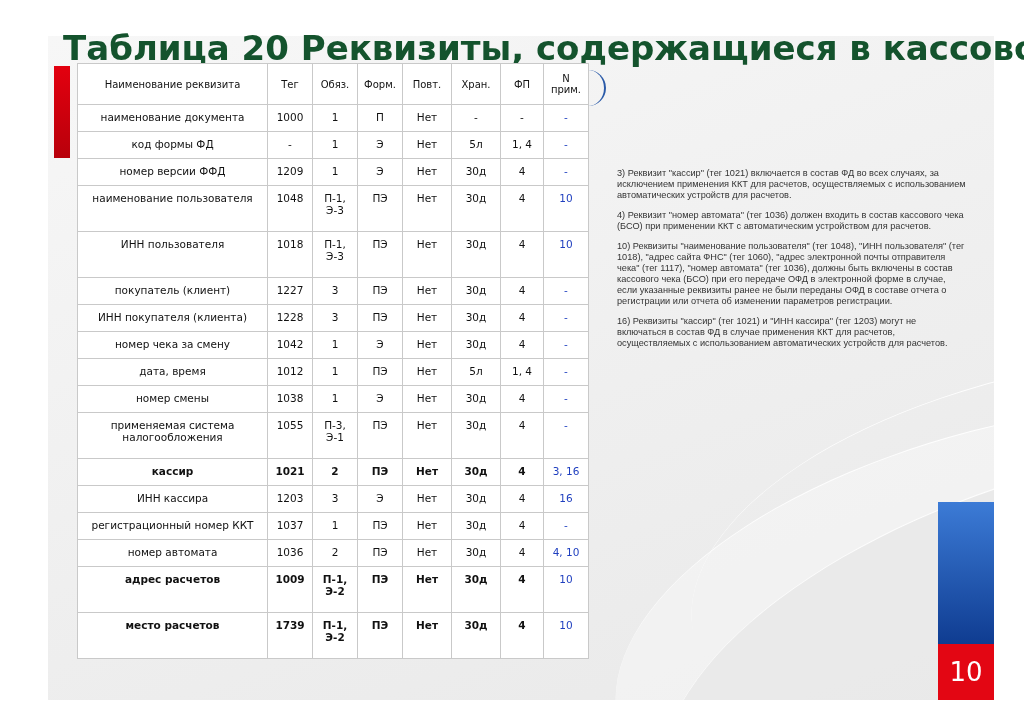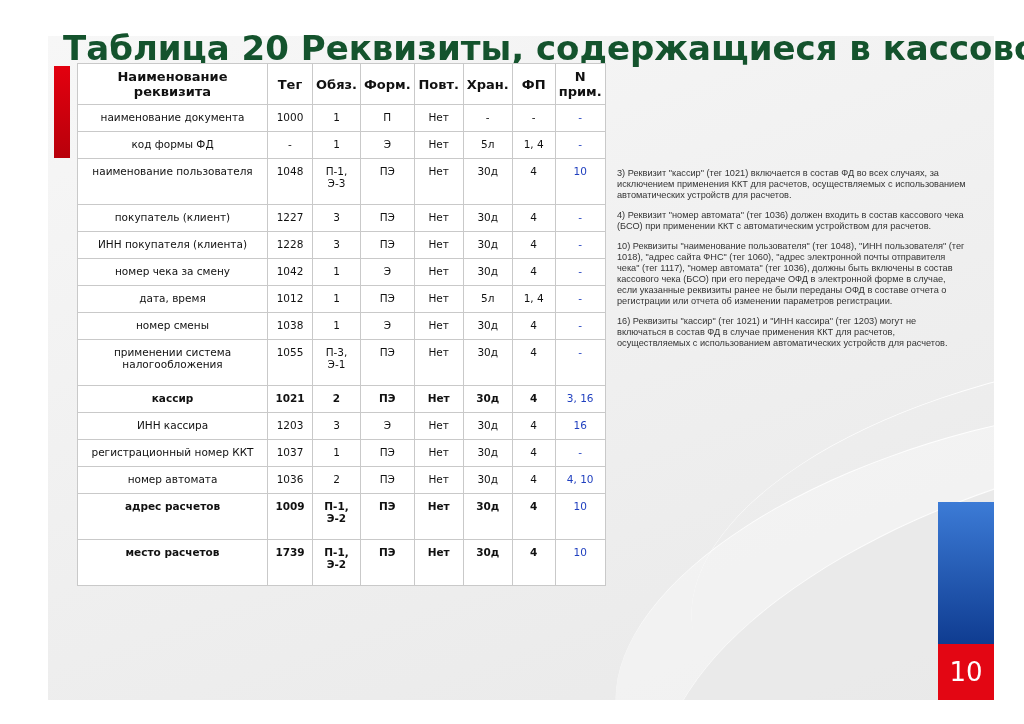--- a/index.html
+++ b/index.html
@@ -36,22 +36,22 @@
   }
   table.req {
     position: absolute; left: 77px; top: 63px;
     border-collapse: collapse; background: #ffffff;
     font-family: "DejaVu Sans", sans-serif; font-size: 10.5px; color: #111;
   }
   table.req th, table.req td {
     border: 1px solid #c9c9c9; padding: 0 3px; vertical-align: top;
   }
   table.req th {
-    font-weight: bold; text-align: center; vertical-align: middle;
-    font-size: 13px; height: 40px; background: #ffffff;
+    font-weight: normal; text-align: center; vertical-align: middle;
+    font-size: 10px; height: 40px; background: #ffffff;
   }
   table.req td { padding-top: 6px; }
   table.req td.c { text-align: center; }
   table.req td.name { text-align: center; }
   table.req td.note { color: #1f3fbf; text-align: center; }
   table.req tr.bold td { font-weight: bold; }
   table.req tr.bold td.note { font-weight: normal; }
   .col-name { width: 183px; }
   .col-tag { width: 38px; }
   .col-obl { width: 38px; }
@@ -120,30 +120,50 @@
       <tr style="height: 27px;">
         <td class="name">код формы ФД</td>
         <td class="c">-</td>
         <td class="c">1</td>
         <td class="c">Э</td>
         <td class="c">Нет</td>
         <td class="c">5л</td>
         <td class="c">1, 4</td>
         <td class="note">-</td>
       </tr>
+      <tr style="height: 27px;">
+        <td class="name">номер версии ФФД</td>
+        <td class="c">1209</td>
+        <td class="c">1</td>
+        <td class="c">Э</td>
+        <td class="c">Нет</td>
+        <td class="c">30д</td>
+        <td class="c">4</td>
+        <td class="note">-</td>
+      </tr>
       <tr style="height: 46px;">
         <td class="name">наименование пользователя</td>
         <td class="c">1048</td>
         <td class="c">П-1, Э-3</td>
         <td class="c">ПЭ</td>
         <td class="c">Нет</td>
         <td class="c">30д</td>
         <td class="c">4</td>
         <td class="note">10</td>
       </tr>
+      <tr style="height: 46px;">
+        <td class="name">ИНН пользователя</td>
+        <td class="c">1018</td>
+        <td class="c">П-1, Э-3</td>
+        <td class="c">ПЭ</td>
+        <td class="c">Нет</td>
+        <td class="c">30д</td>
+        <td class="c">4</td>
+        <td class="note">10</td>
+      </tr>
       <tr style="height: 27px;">
         <td class="name">покупатель (клиент)</td>
         <td class="c">1227</td>
         <td class="c">3</td>
         <td class="c">ПЭ</td>
         <td class="c">Нет</td>
         <td class="c">30д</td>
         <td class="c">4</td>
         <td class="note">-</td>
       </tr>
@@ -181,21 +201,21 @@
         <td class="name">номер смены</td>
         <td class="c">1038</td>
         <td class="c">1</td>
         <td class="c">Э</td>
         <td class="c">Нет</td>
         <td class="c">30д</td>
         <td class="c">4</td>
         <td class="note">-</td>
       </tr>
       <tr style="height: 46px;">
-        <td class="name">применении система налогообложения</td>
+        <td class="name">применяемая система налогообложения</td>
         <td class="c">1055</td>
         <td class="c">П-3, Э-1</td>
         <td class="c">ПЭ</td>
         <td class="c">Нет</td>
         <td class="c">30д</td>
         <td class="c">4</td>
         <td class="note">-</td>
       </tr>
       <tr class="bold" style="height: 27px;">
         <td class="name">кассир</td>

